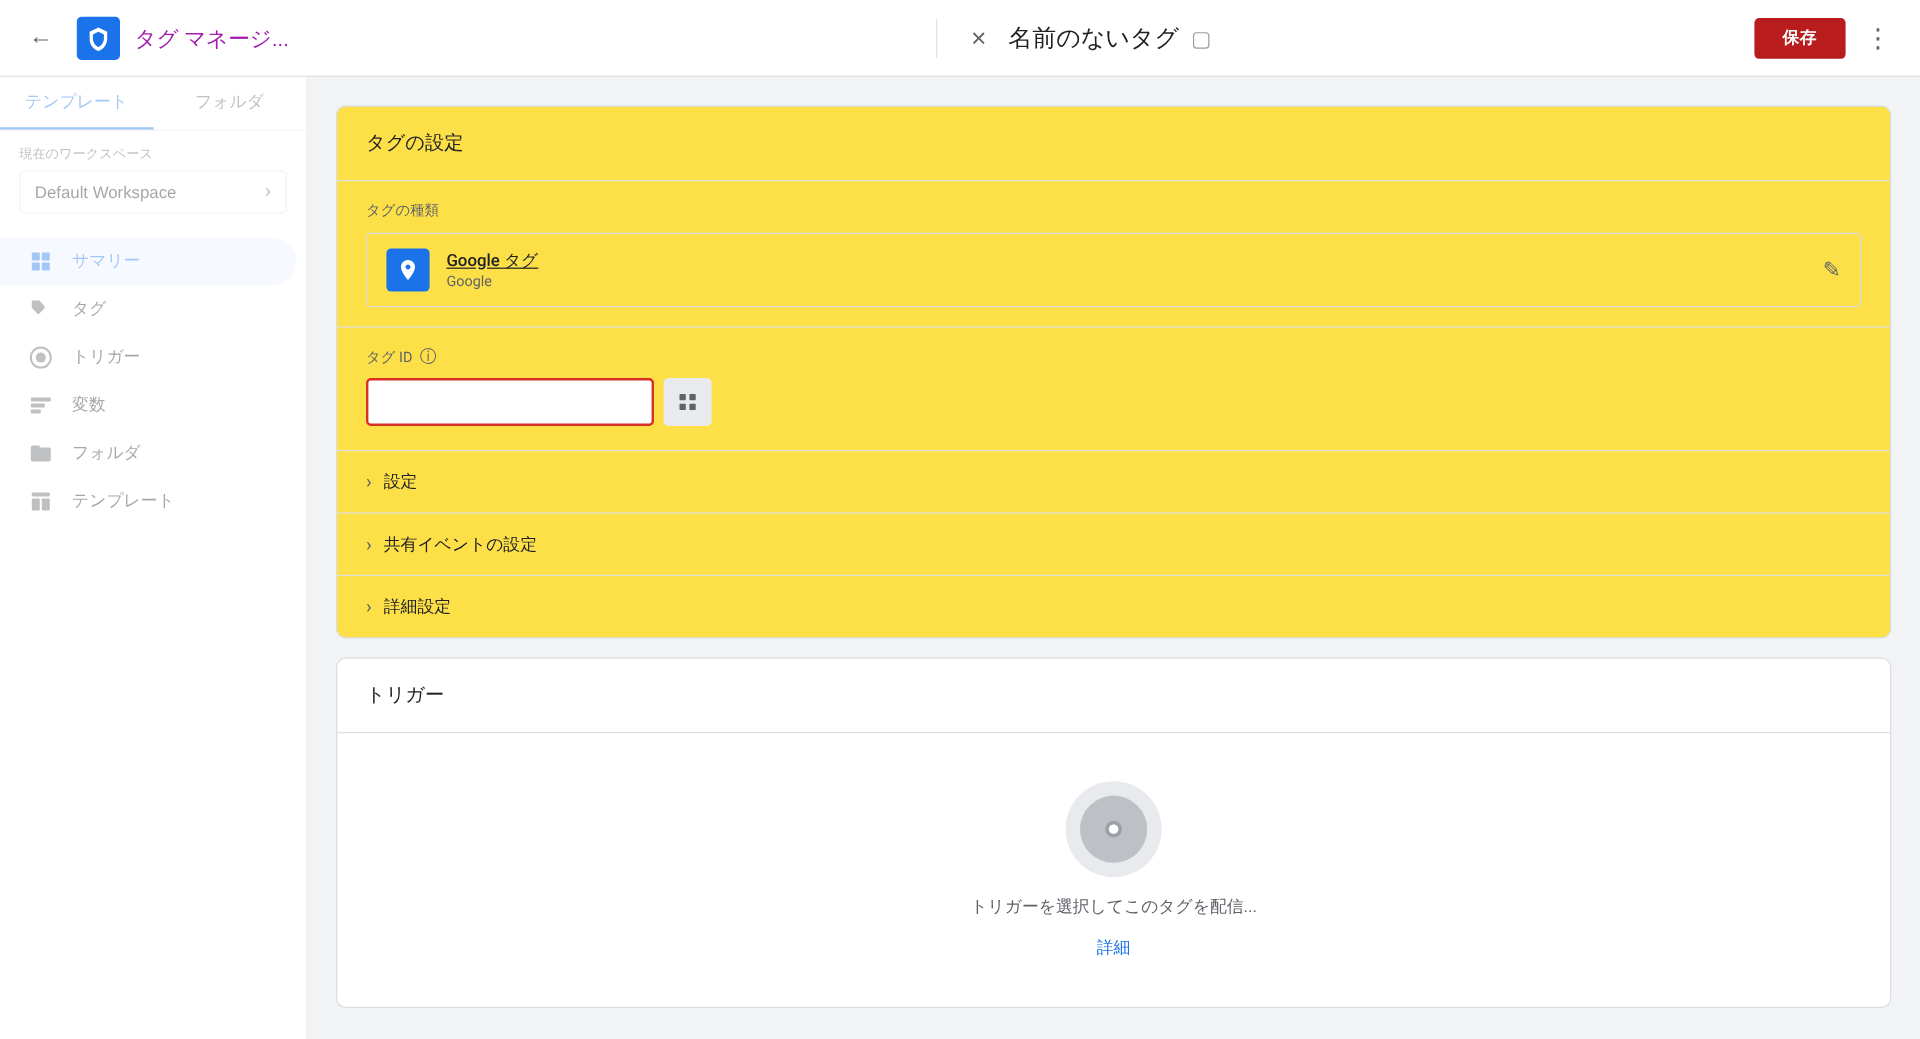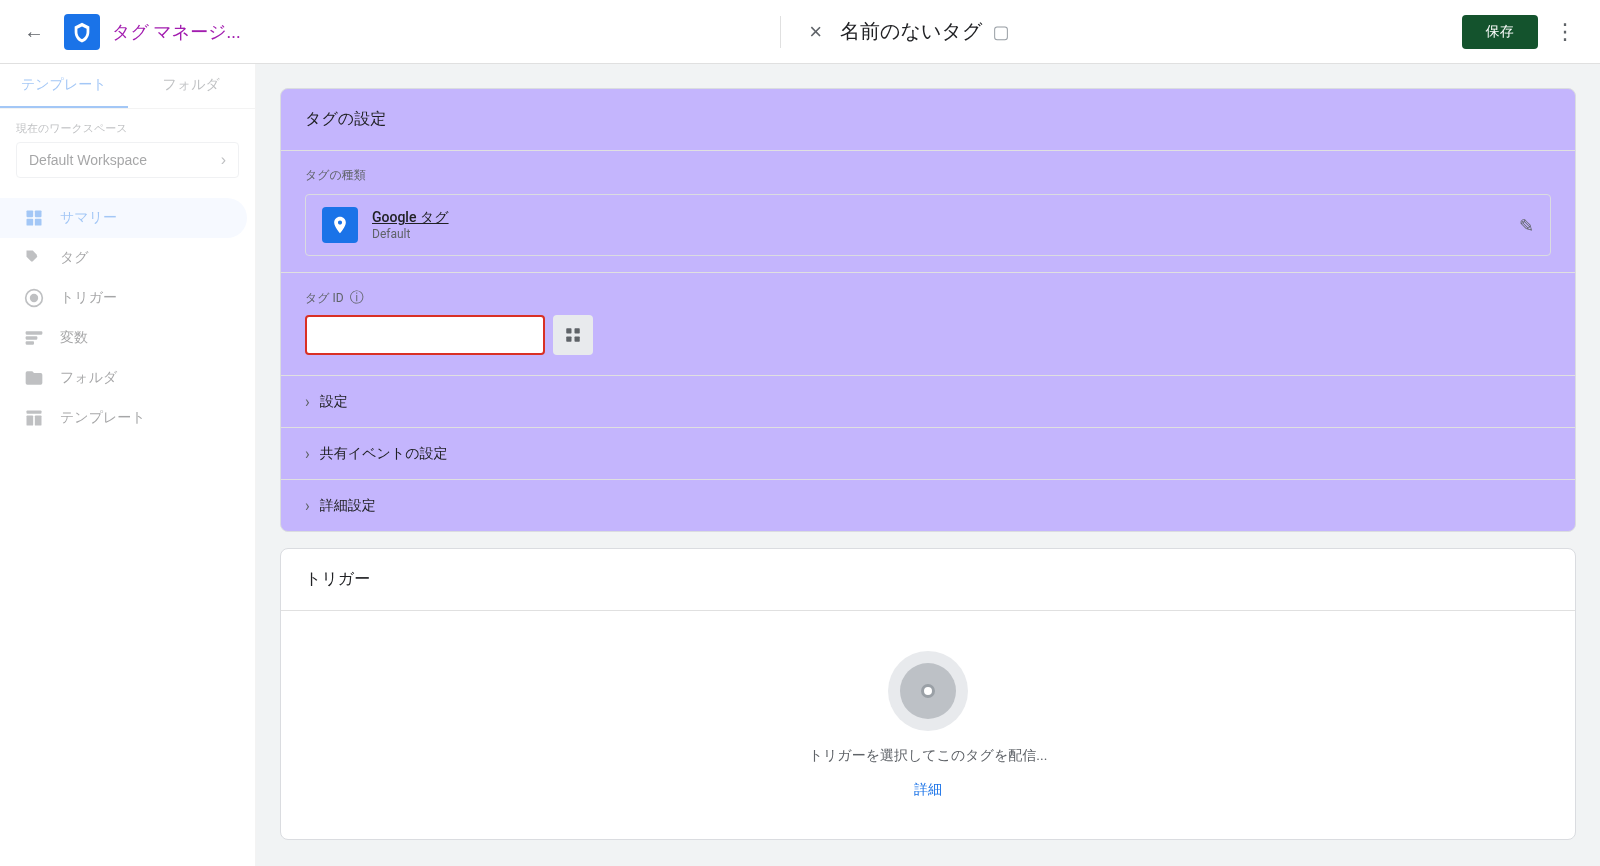--- a/index.html
+++ b/index.html
@@ -19,22 +19,22 @@
     }
     .gtm-logo svg { width: 22px; height: 22px; }
     .app-title { font-size: 18px; color: #a21caf; font-weight: 400; flex: 1; white-space: nowrap; overflow: hidden; text-overflow: ellipsis; }
     .divider-v { width: 1px; height: 32px; background: #e0e0e0; margin: 0 8px; }
     .tag-name-area { display: flex; align-items: center; gap: 10px; flex: 1; }
     .close-btn { color: #5f6368; font-size: 22px; cursor: pointer; padding: 8px; border: none; background: none; line-height: 1; }
     .tag-title { font-size: 20px; color: #202124; font-weight: 400; }
     .folder-icon { color: #9aa0a6; font-size: 18px; }
     .header-actions { display: flex; align-items: center; gap: 8px; }
     .save-btn {
-      background: #14532d; color: #fff; border: none; border-radius: 4px;
-      padding: 8px 24px; font-size: 14px; font-weight: 400; cursor: pointer; letter-spacing: 0.25px;
+      background: #b91c1c; color: #fff; border: none; border-radius: 4px;
+      padding: 8px 24px; font-size: 14px; font-weight: 700; cursor: pointer; letter-spacing: 0.25px;
     }
     .more-btn { color: #5f6368; font-size: 22px; cursor: pointer; padding: 8px; border: none; background: none; }
 
     
     .main-layout { display: flex; flex: 1; overflow: hidden; }
 
     
     .sidebar { width: 256px; background: #fff; border-right: 1px solid #e0e0e0; display: flex; flex-direction: column; flex-shrink: 0; }
     .sidebar-tabs { display: flex; border-bottom: 1px solid #e0e0e0; }
     .sidebar-tab {
@@ -61,21 +61,21 @@
     }
     .nav-item.active { background: #e8f0fe; color: #1a73e8; }
     .nav-item .nav-icon { width: 20px; height: 20px; flex-shrink: 0; }
     .nav-item.active .nav-icon { color: #1a73e8; }
     .nav-label { font-size: 14px; }
 
     
     .content-area { flex: 1; overflow-y: auto; padding: 24px; display: flex; flex-direction: column; gap: 16px; }
 
     
-    .card { background: #c4b5fd; border-radius: 8px; border: 1px solid #dadce0; overflow: hidden; }
+    .card { background: #fde047; border-radius: 8px; border: 1px solid #dadce0; overflow: hidden; }
     .card-section { padding: 20px 24px; border-bottom: 1px solid #e0e0e0; }
     .card-section:last-child { border-bottom: none; }
     .card-header-title { font-size: 16px; color: #202124; font-weight: 400; margin-bottom: 0; }
     .section-label { font-size: 12px; color: #5f6368; margin-bottom: 10px; }
 
     
     .tag-type-row {
       display: flex; align-items: center; gap: 14px; padding: 12px 16px;
       border: 1px solid #dadce0; border-radius: 4px; cursor: pointer;
     }
@@ -245,21 +245,21 @@
       <div style="padding: 16px 24px; border-bottom: 1px solid #e0e0e0;">
         <div class="section-label">タグの種類</div>
         <div class="tag-type-row">
           <div class="tag-icon">
             <svg viewBox="0 0 24 24" fill="white" width="20" height="20">
               <path d="M12 2C8.13 2 5 5.13 5 9c0 5.25 7 13 7 13s7-7.75 7-13c0-3.87-3.13-7-7-7zm0 9.5c-1.38 0-2.5-1.12-2.5-2.5s1.12-2.5 2.5-2.5 2.5 1.12 2.5 2.5-1.12 2.5-2.5 2.5z"></path>
             </svg>
           </div>
           <div class="tag-type-info">
             <div class="tag-type-name">Google タグ</div>
-            <div class="tag-type-sub">Default</div>
+            <div class="tag-type-sub">Google</div>
           </div>
           <span class="edit-icon">✎</span>
         </div>
       </div>
 
       <div class="tag-id-section">
         <div class="tag-id-label">
           <span>タグ ID</span>
           <span class="help-icon">ⓘ</span>
         </div>

